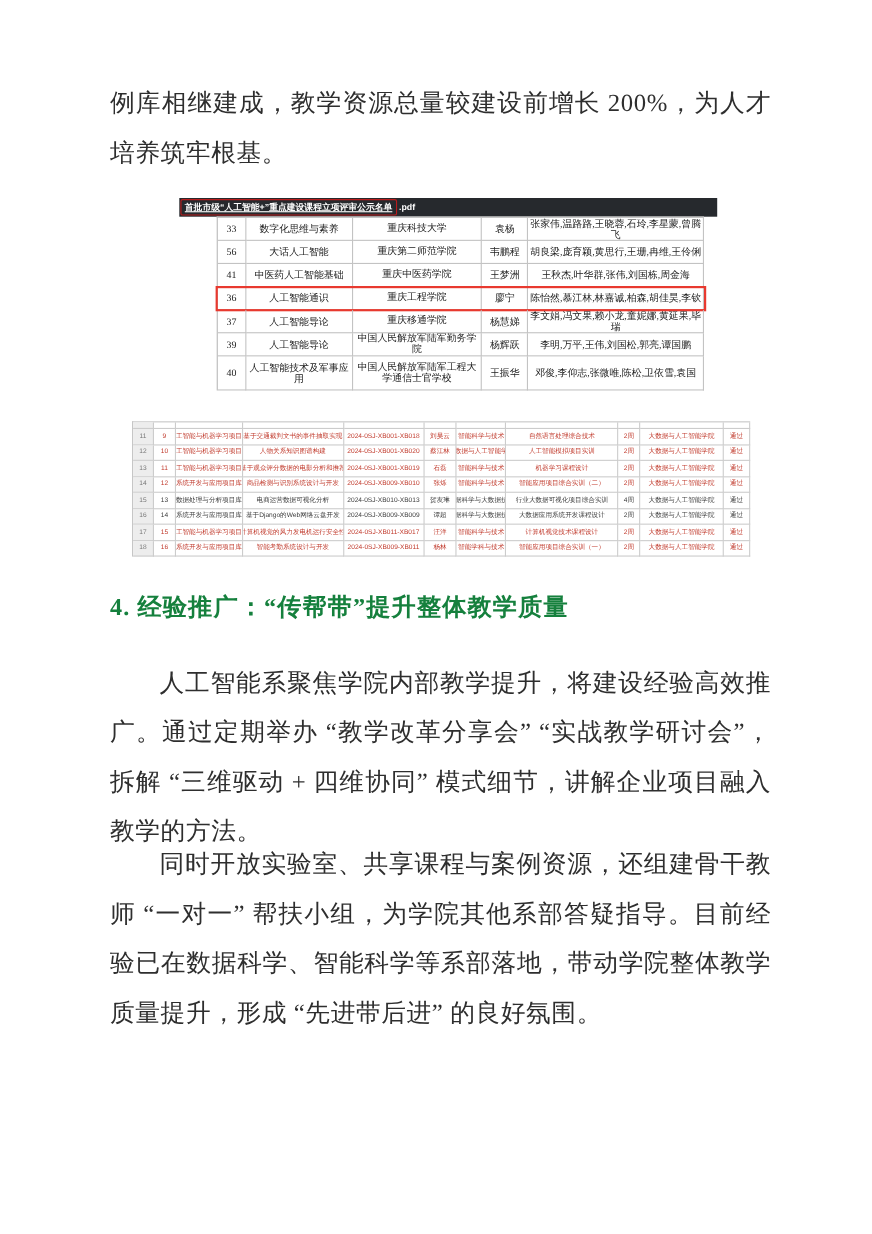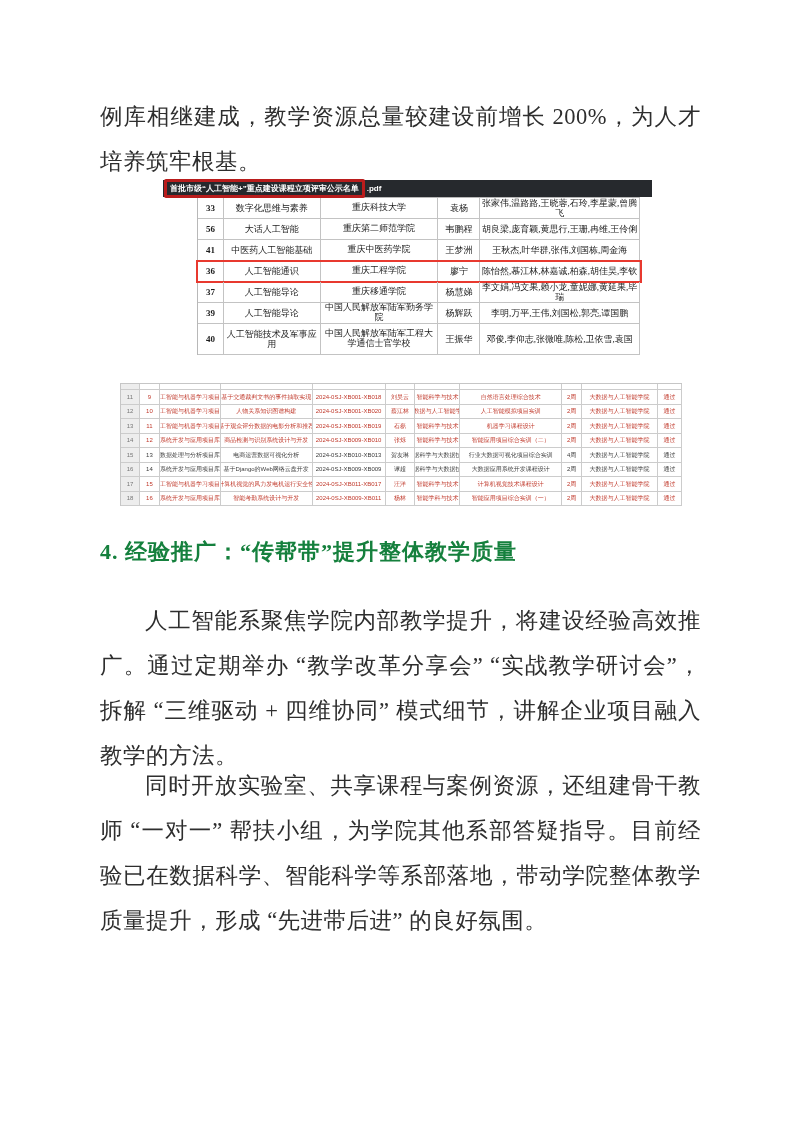--- a/index.html
+++ b/index.html
@@ -3,41 +3,41 @@
 <meta charset="utf-8">
 <style>
   * { margin:0; padding:0; box-sizing:border-box; }
   html,body { background:#ffffff; }
   body { width:793px; height:1122px; font-family:"Liberation Serif","DejaVu Serif",serif; }
   .page { position:relative; width:793px; height:1122px; background:#fff; overflow:hidden; }
 
   
   .body-text { position:absolute; left:100px; width:601px; font-size:22.5px; line-height:45px;
                color:#2e2e2e; text-align:justify; letter-spacing:0.5px; }
-  .intro { top:94px; }
+  .intro { top:71px; }
   .para1 { top:598px; text-indent:2em; }
   .para2 { top:763px; text-indent:2em; }
   .heading { position:absolute; left:100px; top:537px; font-size:22px; font-weight:bold;
              color:#15803d; letter-spacing:1px; }
 
   
   .shot1 { position:absolute; left:163px; top:180px; width:489px; background:#fff; }
   .s1-titlebar { height:17px; background:#26292d; color:#fff; display:flex; align-items:center;
                  font-family:"Liberation Sans","DejaVu Sans",sans-serif; font-size:8px; font-weight:bold;
                  padding-left:1px; white-space:nowrap; }
-  .s1-titlebox { border:3px solid #b91c1c; border-radius:2px; padding:1px 3px; }
+  .s1-titlebox { border:1px solid #b91c1c; border-radius:2px; padding:1px 3px;text-decoration:underline; }
   .s1-ext { margin-left:2px; }
   .s1-table { margin-left:34px; width:443px; border-top:1px solid #b8b8b8; border-left:1px solid #b8b8b8;
               font-size:9px; color:#1c1c1c; background:#fff; }
   .s1-row { display:flex; height:21px; position:relative; }
   .s1-table .s1-row:last-of-type { height:31px; }
   .s1-cell { border-right:1px solid #c3c3c3; border-bottom:1px solid #c3c3c3;
              display:flex; align-items:center; justify-content:center; text-align:center;
              overflow:hidden; line-height:1.15; padding:0 1px; }
-  .c0 { width:26px;font-weight:bold; } .c1 { width:97px; } .c2 { width:118px;font-family:Liberation Mono, monospace; } .c3 { width:42px; } .c4 { width:160px;text-align:center; }
+  .c0 { width:26px; } .c1 { width:97px; } .c2 { width:118px;font-family:Liberation Mono, monospace; } .c3 { width:42px; } .c4 { width:160px;text-align:center; }
   .row-highlight::after { content:""; position:absolute; left:-2px; top:-1px; right:-2px; bottom:-1px;
                           border:2px solid #e8392f; pointer-events:none; }
 
   
   .shot2 { position:absolute; left:120px; top:383px; width:562px; background:#fff;
            font-family:"Liberation Sans","DejaVu Sans",sans-serif; }
   .t2 { border-top:1px solid #c6c6c6; border-left:1px solid #c6c6c6; width:562px; }
   .t2-sliver { display:flex; height:6px; }
   .t2-row { display:flex; height:14.5px; }
   .t2-cell { border-right:1px solid #cccccc; border-bottom:1px solid #cccccc;

